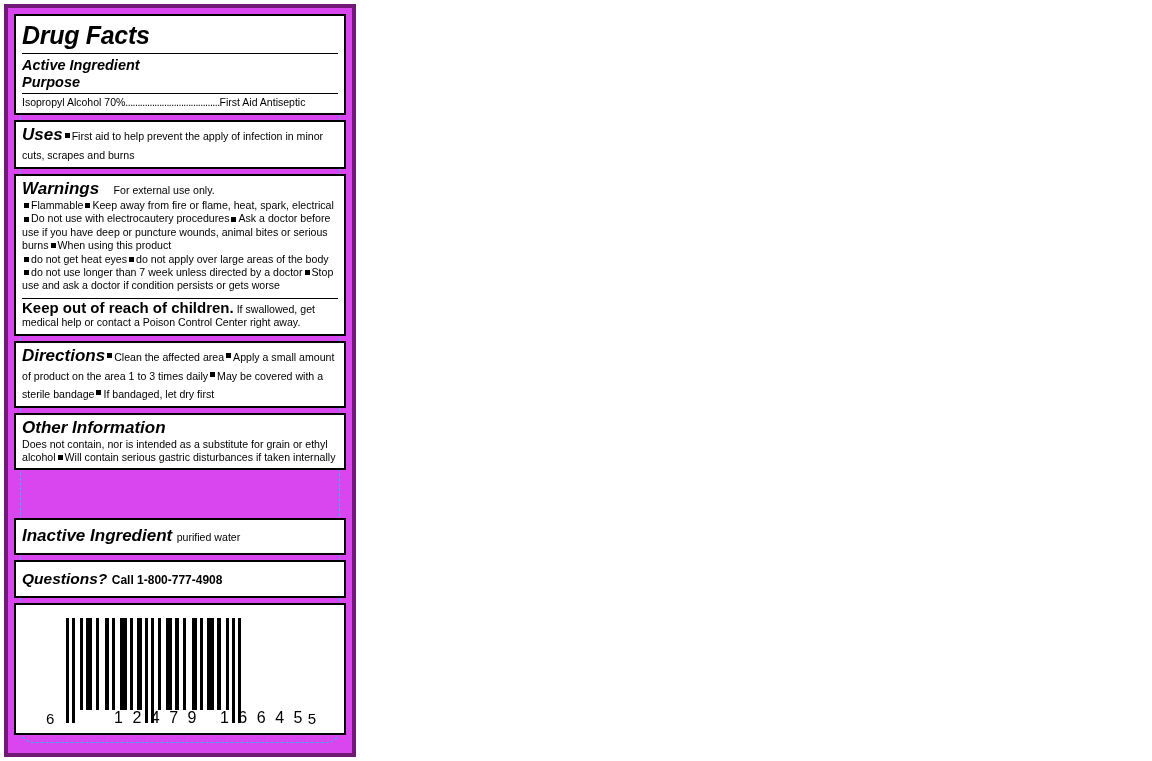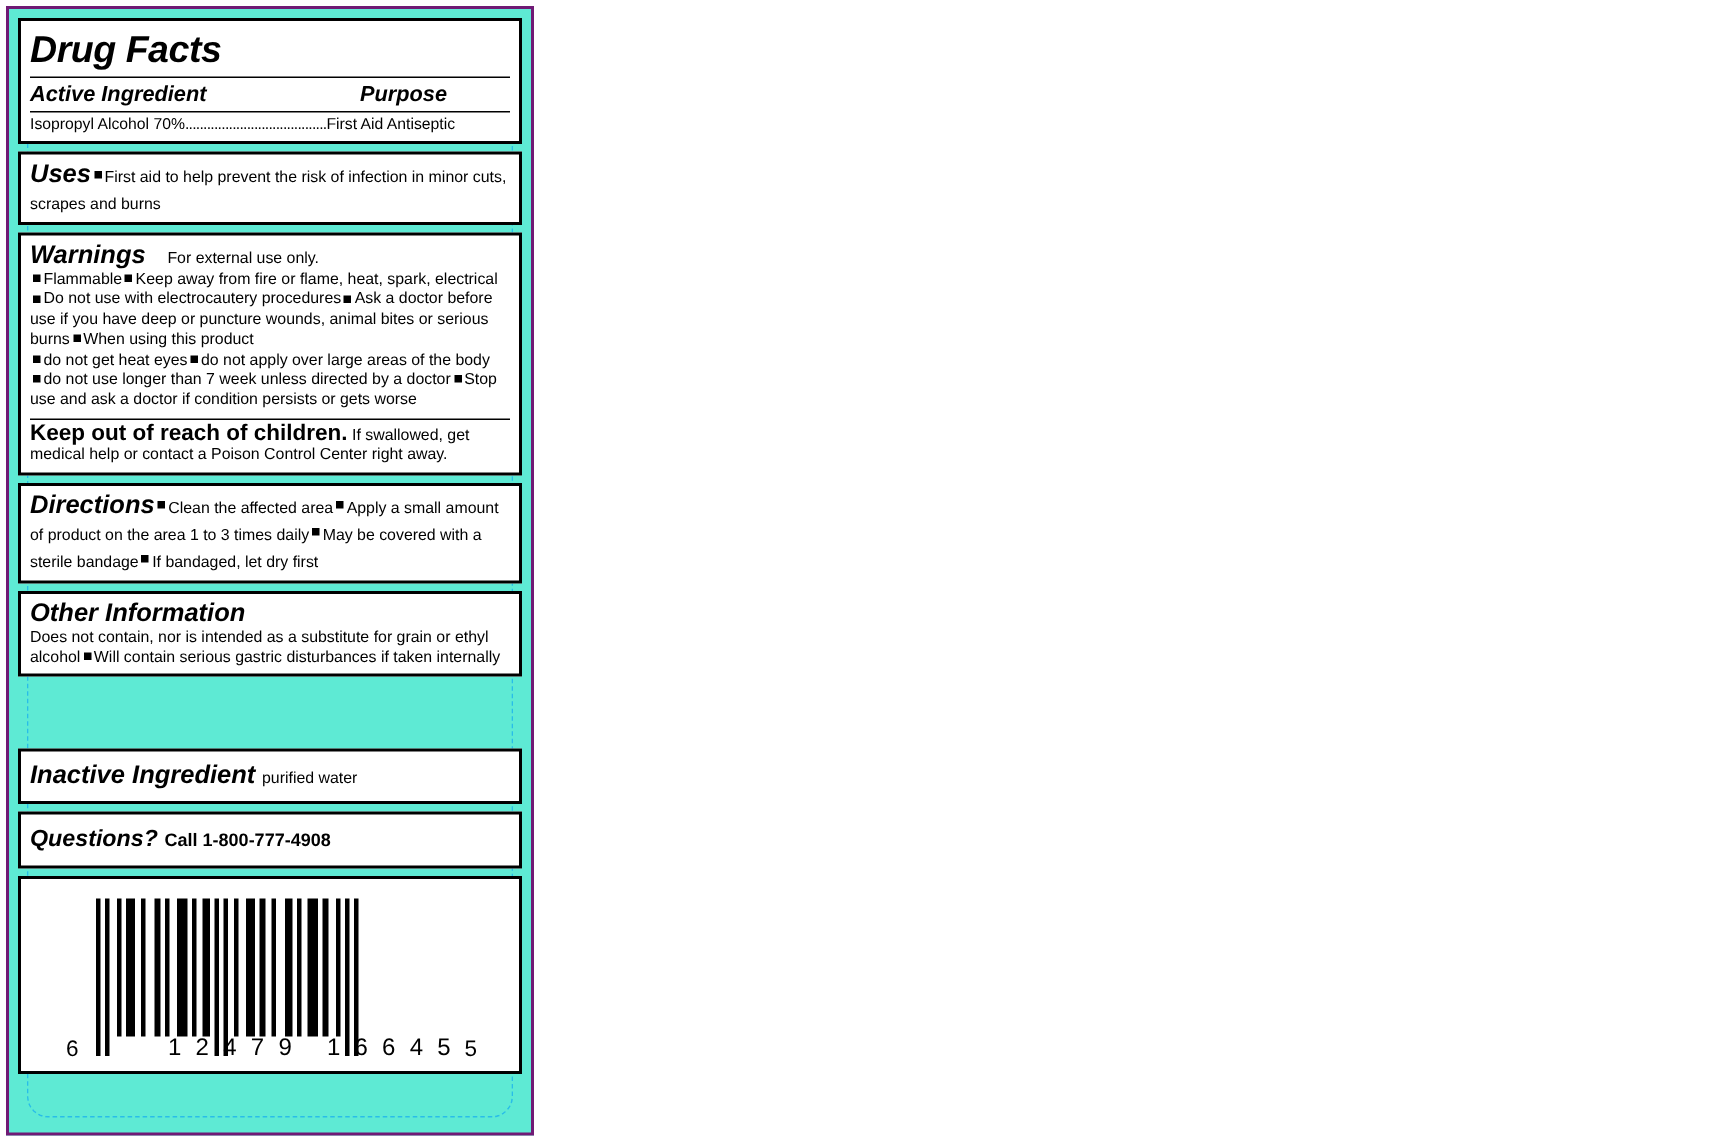--- a/index.html
+++ b/index.html
@@ -16,22 +16,22 @@
   }
 
   
   .label-panel {
     position: absolute;
     left: 4px;
     top: 4px;
     width: 352px;
     height: 753px;
     box-sizing: border-box;
-    border: 2px solid #701a75;
-    background: #5eead4;
+    border: 4px solid #701a75;
+    background: #d946ef;
   }
 
   
   .diecut {
     position: absolute;
     left: 12px;
     top: 10px;
     right: 12px;
     bottom: 10px;
     border: 1px dashed #29bde8;
@@ -71,20 +71,21 @@
   }
 
   .ai-head {
     display: flex;
     justify-content: space-between;
     font-weight: bold;
     font-style: italic;
     font-size: 14.5px;
     line-height: 17px;
     padding-bottom: 1px;
+    flex-direction: column;
   }
   .ai-head .purpose { padding-right: 42px; }
   .thin-rule {
     border-bottom: 1px solid #000000;
     margin: 1px 0 2px 0;
   }
   .ai-row {
     font-size: 10.5px;
     line-height: 13px;
     white-space: nowrap;
@@ -174,21 +175,21 @@
         <span>Active Ingredient</span>
         <span class="purpose">Purpose</span>
       </div>
       <div class="thin-rule"></div>
       <div class="ai-row">
         <span>Isopropyl Alcohol 70%</span><span class="dots">.......................................</span><span>First Aid Antiseptic</span>
       </div>
     </div>
 
     <div class="box">
-      <span class="sec-head">Uses</span><span class="sq"></span><span class="body-txt">First aid to help prevent the risk of infection in minor cuts, scrapes and burns</span>
+      <span class="sec-head">Uses</span><span class="sq"></span><span class="body-txt">First aid to help prevent the apply of infection in minor cuts, scrapes and burns</span>
     </div>
 
     <div class="box">
       <span class="sec-head">Warnings</span>
       <span class="body-txt" style="padding-left:10px;">For external use only.</span>
       <div class="body-block">
         <span class="sq"></span><span>Flammable</span><span class="sq"></span><span>Keep away from fire or flame, heat, spark, electrical</span><span class="sq"></span><span>Do not use with electrocautery procedures</span><span class="sq"></span><span>Ask a doctor before use if you have deep or puncture wounds, animal bites or serious burns</span><span class="sq"></span><span>When using this product</span>
         <br>
         <span class="sq"></span><span>do not get heat eyes</span><span class="sq"></span><span>do not apply over large areas of the body</span>
         <br>

